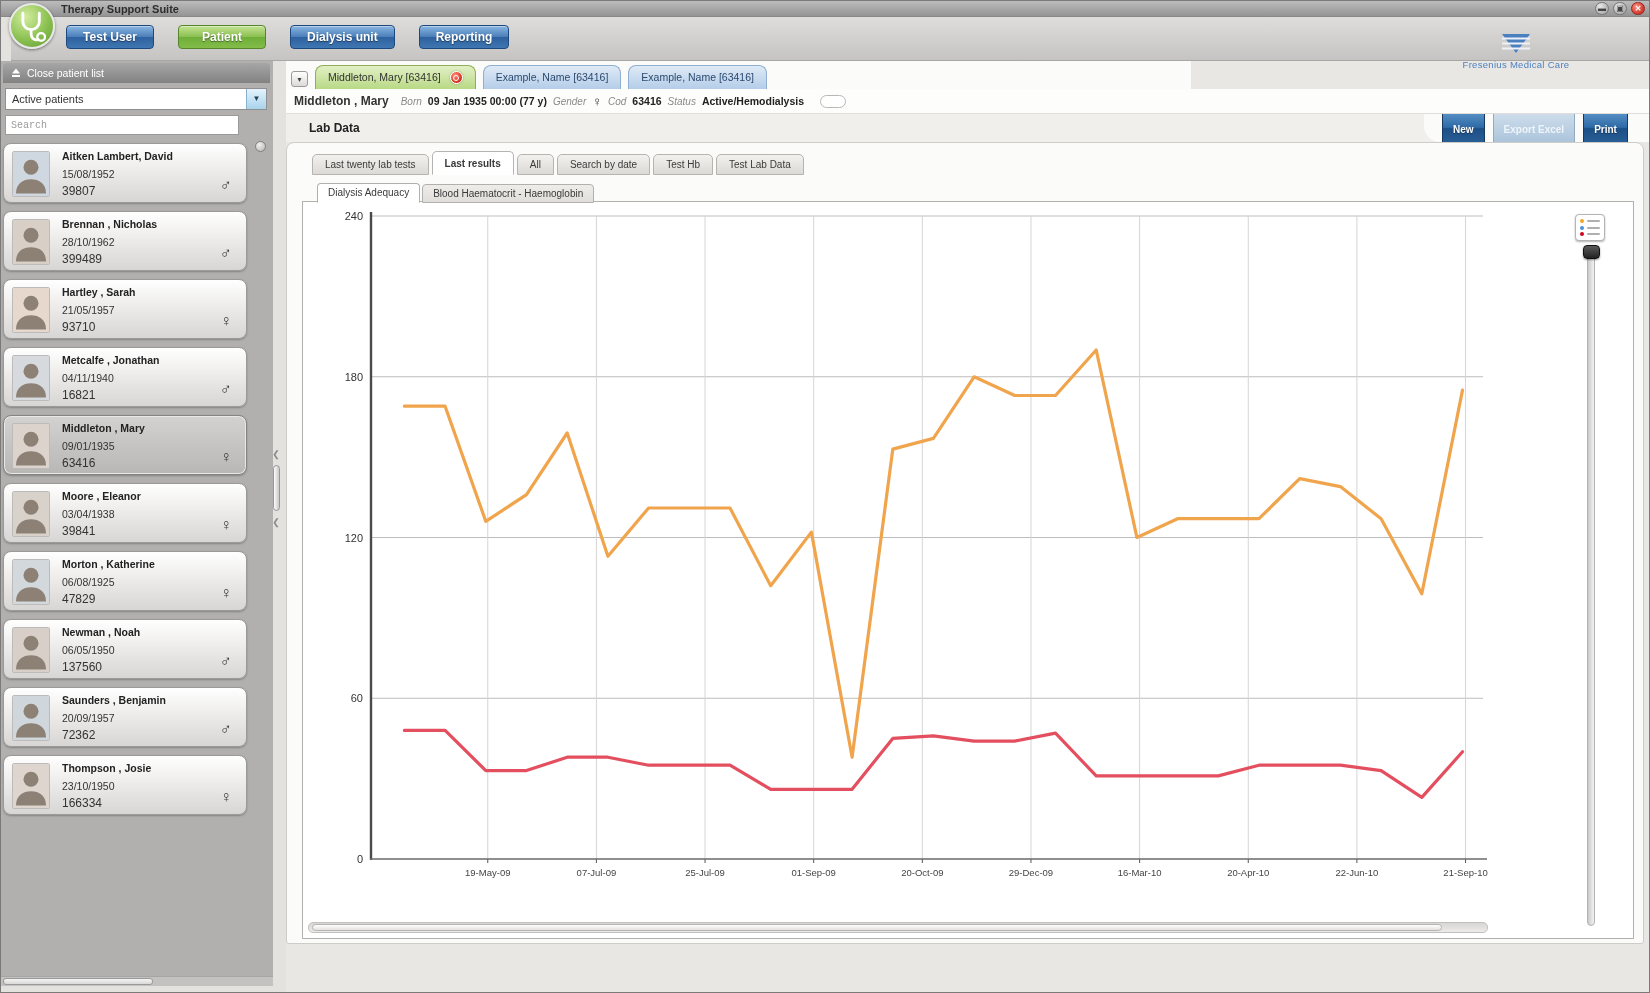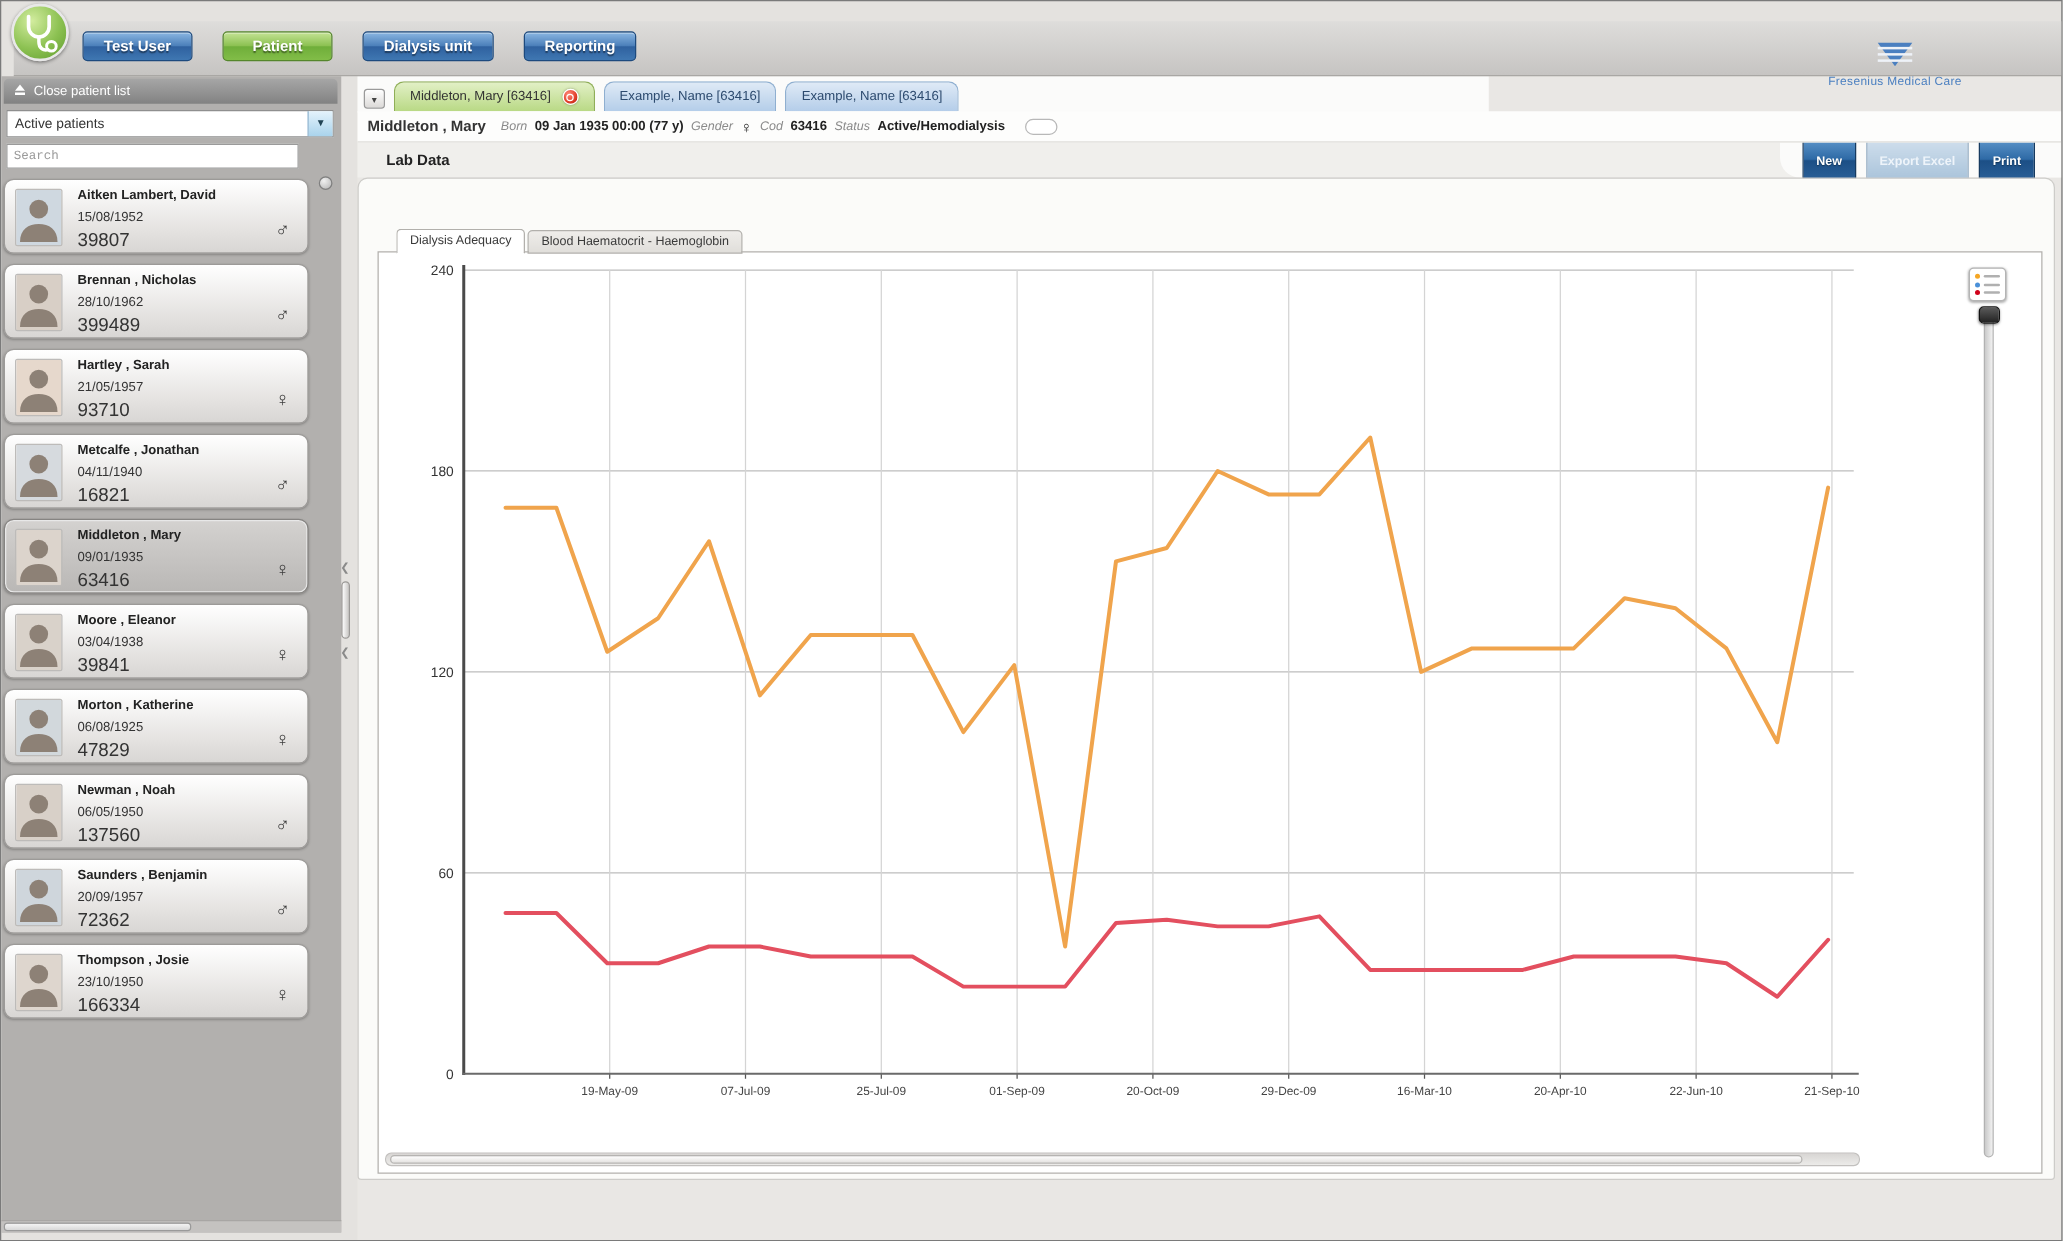--- a/index.html
+++ b/index.html
@@ -41,21 +41,21 @@
   .scroll-knob { position:absolute; right:7px; top:80px; width:11px; height:11px; border-radius:50%; background:radial-gradient(circle at 35% 30%, #f0f0f0, #b4b4b4); border:1px solid #808080; }
 
   .patient-list { position:absolute; left:2px; top:82px; width:246px; }
   .p-card { position:relative; width:244px; height:60px; margin-bottom:8px; border-radius:8px;
     background:linear-gradient(#ffffff,#e4e2e0 70%,#d8d6d4); border:1px solid #9c9a98; box-shadow:0 1px 2px rgba(0,0,0,.25); cursor:pointer; }
   .p-card.selected { background:linear-gradient(#d4d2d0,#b9b7b5); border-color:#868482; box-shadow:inset 0 0 0 1px #e8e8e8, 0 1px 2px rgba(0,0,0,.25); }
   .p-photo { position:absolute; left:8px; top:7px; width:38px; height:46px; border:1px solid #bdbbb9; border-radius:2px; overflow:hidden; }
   .p-photo svg { width:100%; height:100%; display:block; }
   .p-name { position:absolute; left:58px; top:6px; font-size:10.5px; font-weight:bold; color:#222; }
   .p-dob  { position:absolute; left:58px; top:24px; font-size:10.5px; color:#333; }
-  .p-id   { position:absolute; left:58px; top:40px; font-size:15px; color:#333; }
+  .p-id   { position:absolute; left:58px; top:40px; font-size:12px; color:#333; }
   .p-gender { position:absolute; right:14px; bottom:8px; font-size:16px; font-weight:bold; color:#3a3a3a; }
 
   .collapse-handle { position:absolute; left:266px; top:448px; width:18px; height:130px; text-align:center; }
   .collapse-chevron { font-size:9px; color:#8a8a8a; display:block; }
   .collapse-pill { display:block; width:7px; height:46px; margin:6px auto; border-radius:4px;
     background:linear-gradient(to right,#fdfdfd,#c9c7c5); border:1px solid #9a9896; }
 
   
   .main { position:absolute; left:285px; top:60px; right:0; bottom:0; background:#e9e7e4; }
   .tabs-bg { position:absolute; left:0; top:0; width:905px; height:29px; background:#fbfbfa; }
@@ -112,20 +112,28 @@
     background:linear-gradient(#fefefe,#e4e2e0); border:1px solid #b6b4b2; }
 
   .bottom-scroll { position:absolute; left:0; bottom:0; width:272px; height:10px; background:#c4c2c0; border-top:1px solid #a8a6a4; }
   .bottom-thumb { position:absolute; left:2px; top:1px; width:150px; height:7px; border-radius:3px; background:linear-gradient(#f4f4f4,#d8d8d8); border:1px solid #9a9a9a; }
 </style>
 </head>
 <body>
 
 <div class="window">
 
+  <div class="titlebar">
+    <span class="title">Therapy Support Suite</span>
+    <div class="win-controls">
+      <div class="win-btn">▬</div>
+      <div class="win-btn">▣</div>
+      <div class="win-btn close">✕</div>
+    </div>
+  </div>
 
   <div class="app-icon">
     <svg viewBox="0 0 46 46" width="42" height="42">
       <path d="M13 9 v9 a9 9 0 0 0 18 0 V9" fill="none" stroke="#fff" stroke-width="3.2" stroke-linecap="round"></path>
       <path d="M22 27 v4 c0 6 4 8 8 7" fill="none" stroke="#fff" stroke-width="3" stroke-linecap="round"></path>
       <circle cx="33" cy="35" r="4.2" fill="none" stroke="#fff" stroke-width="2.6"></circle>
     </svg>
   </div>
 
   <div class="header">
@@ -324,20 +332,28 @@
     <div class="labdata-bar">
       <span class="labdata-title">Lab Data</span>
       <div class="btn-zone" id="btn-zone">
           <div class="act-btn">New</div>
           <div class="act-btn disabled">Export Excel</div>
           <div class="act-btn">Print</div>
         </div>
     </div>
 
     <div class="panel">
+      <div class="lab-tabs" id="lab-tabs">
+          <div class="l-tab">Last twenty lab tests</div>
+          <div class="l-tab active">Last results</div>
+          <div class="l-tab">All</div>
+          <div class="l-tab">Search by date</div>
+          <div class="l-tab">Test Hb</div>
+          <div class="l-tab">Test Lab Data</div>
+        </div>
       <div class="sub-tabs" id="sub-tabs">
           <div class="s-tab active">Dialysis Adequacy</div>
           <div class="s-tab">Blood Haematocrit - Haemoglobin</div>
         </div>
 
       <div class="chart-box">
         <svg id="chart-svg" width="1220" height="700" viewBox="0 0 1220 700">
             <line x1="68" y1="496.25" x2="1180" y2="496.25" stroke="#bdbdbd" stroke-width="1"></line>
             <line x1="68" y1="335.5" x2="1180" y2="335.5" stroke="#bdbdbd" stroke-width="1"></line>
             <line x1="68" y1="174.75" x2="1180" y2="174.75" stroke="#bdbdbd" stroke-width="1"></line>

